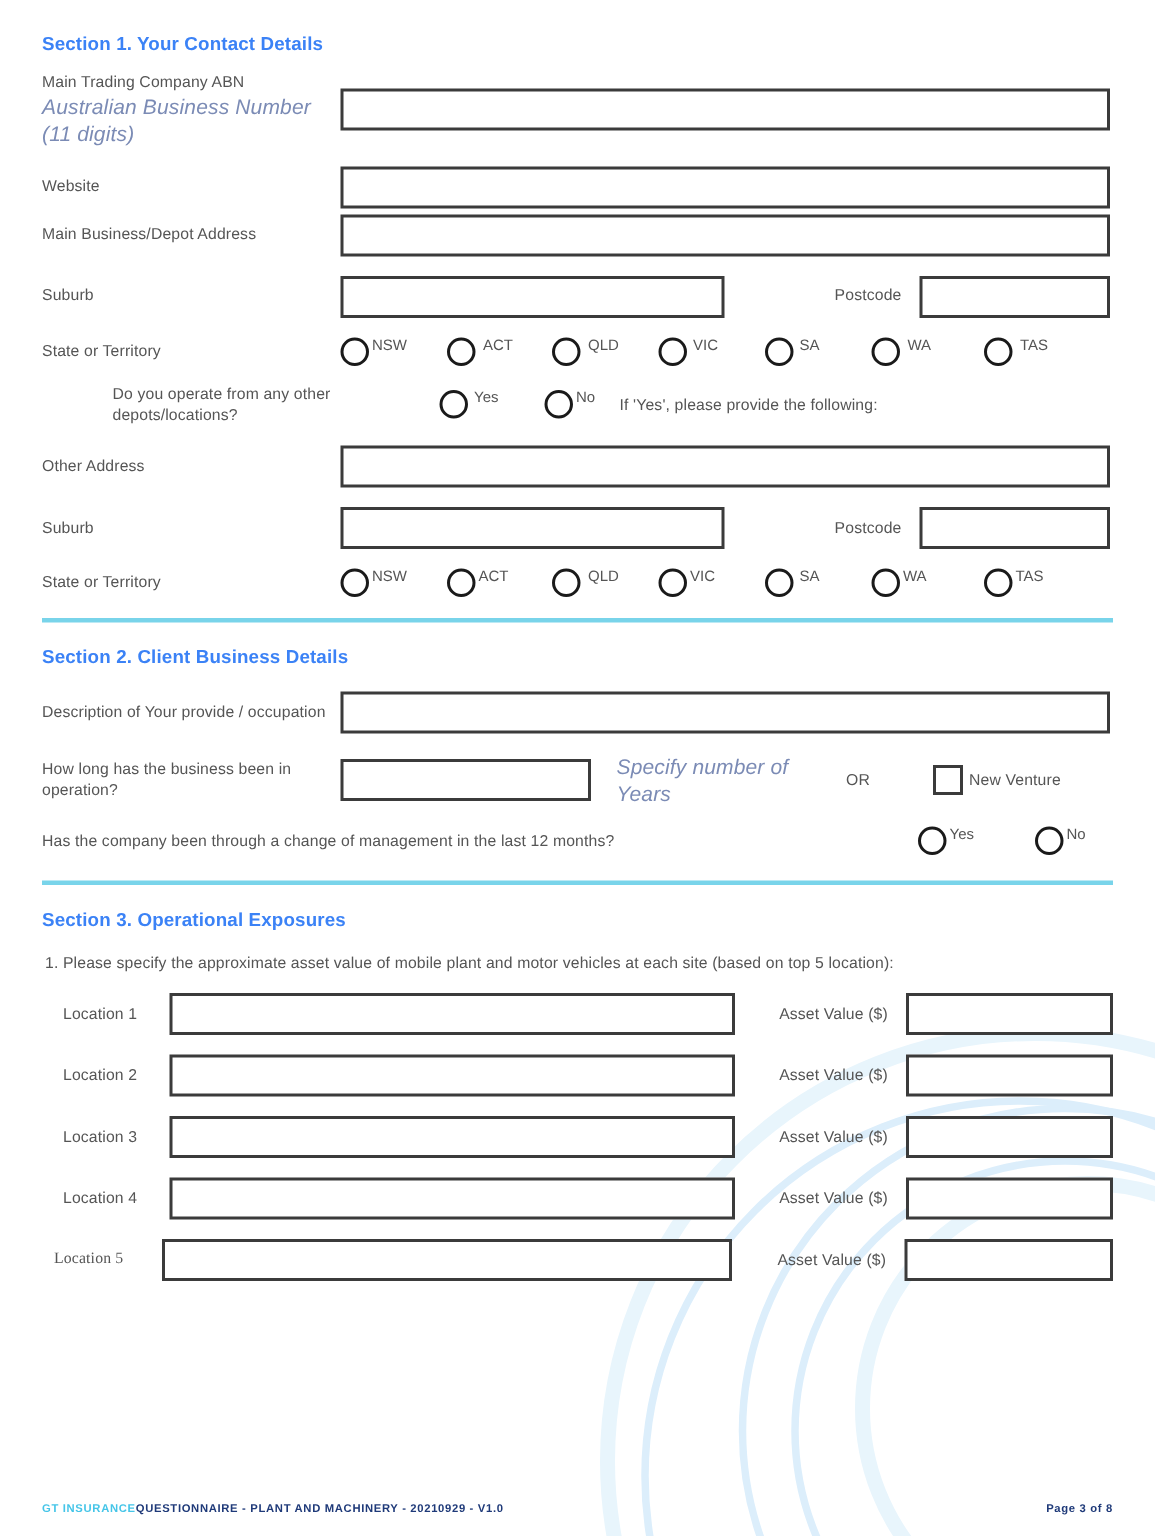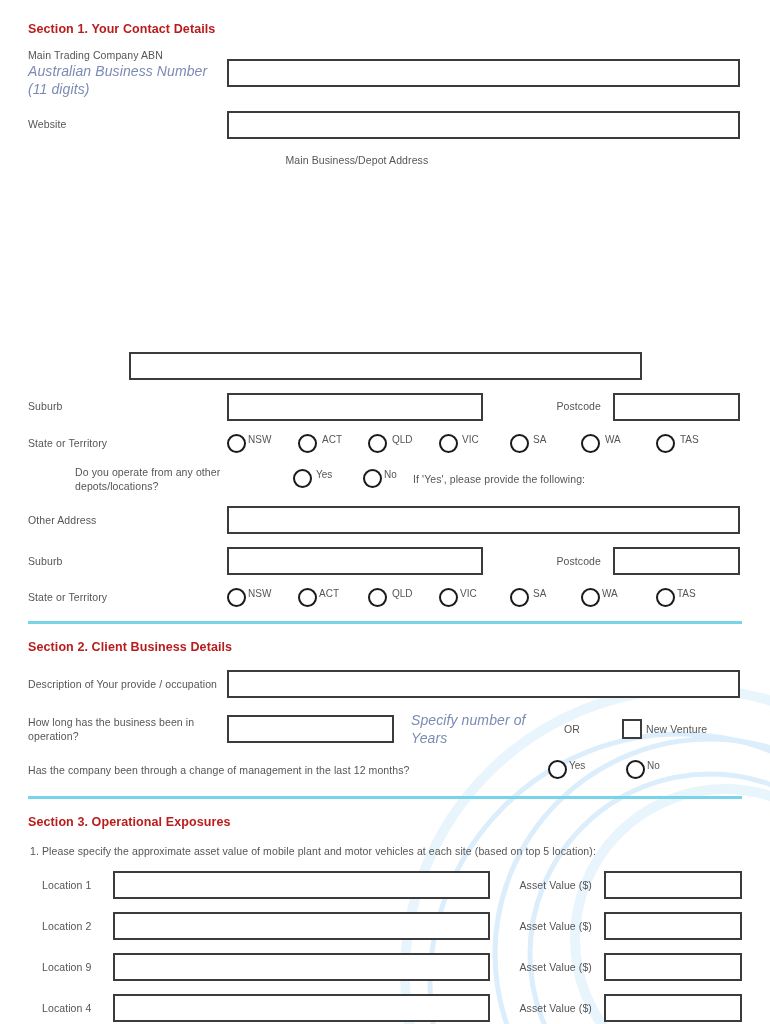--- a/index.html
+++ b/index.html
@@ -21,21 +21,21 @@
     right: -40px;
     bottom: -60px;
     width: 430px;
     height: 430px;
     pointer-events: none;
     z-index: 0;
   }
   .content { position: relative; z-index: 2; }
 
   .section-head {
-    color: #b91c1c;
+    color: #3b82f6;
     font-size: 12.5px;
     font-weight: bold;
     letter-spacing: .1px;
     margin: 0;
   }
   .divider {
     height: 3px;
     background: #79d4ea;
     margin: 0;
   }
@@ -125,21 +125,21 @@
         <div class="hint">Australian Business Number (11 digits)</div>
       </div>
       <div class="box" style="width:513px;"></div>
     </div>
 
     <div class="row" style="margin-top:12px;">
       <div class="label-col lbl">Website</div>
       <div class="box" style="width:513px;"></div>
     </div>
 
-    <div class="row" style="margin-top:14px;flex-direction:column;">
+    <div class="row" style="margin-top:4px;">
       <div class="label-col lbl">Main Business/Depot Address</div>
       <div class="box" style="width:513px;"></div>
     </div>
 
     <div class="row" style="margin-top:13px;">
       <div class="label-col lbl">Suburb</div>
       <div class="box" style="width:256px;"></div>
       <div class="lbl" style="width:130px; text-align:right; padding-right:12px;">Postcode</div>
       <div class="box" style="width:127px;"></div>
     </div>
@@ -249,21 +249,21 @@
     <div class="row" style="margin-top:13px;">
       <div class="label-col lbl">How long has the business been in operation?</div>
       <div class="box" style="width:167px;"></div>
       <div class="hint" style="margin-left:17px; width:145px;">Specify number of Years</div>
       <div class="lbl" style="margin-left:8px; width:58px;">OR</div>
       <div class="checkbox"></div>
       <div class="lbl" style="margin-left:4px;">New Venture</div>
     </div>
 
     <div class="row" style="margin-top:13px;">
-      <div class="lbl" style="width:520px;">Has the company been through a change of management in the last 12 months?</div>
+      <div class="lbl" style="width:584px;">Has the company been through a change of management in the last 12 months?</div>
       <div class="radio-item" style="width:78px;">
         <span class="radio"></span>
         <span class="rlbl">Yes</span>
       </div>
       <div class="radio-item">
         <span class="radio"></span>
         <span class="rlbl">No</span>
       </div>
     </div>
 
@@ -283,21 +283,21 @@
       </div>
 
       <div class="row" style="margin-bottom:13px;">
         <div class="lbl" style="width:72px; margin-left:14px;">Location 2</div>
         <div class="box" style="width:383px;"></div>
         <div class="lbl" style="width:115px; text-align:right; padding-right:12px;">Asset Value ($)</div>
         <div class="box" style="width:140px;"></div>
       </div>
 
       <div class="row" style="margin-bottom:13px;">
-        <div class="lbl" style="width:72px; margin-left:14px;">Location 9</div>
+        <div class="lbl" style="width:72px; margin-left:14px;">Location 3</div>
         <div class="box" style="width:383px;"></div>
         <div class="lbl" style="width:115px; text-align:right; padding-right:12px;">Asset Value ($)</div>
         <div class="box" style="width:140px;"></div>
       </div>
 
       <div class="row" style="margin-bottom:13px;">
         <div class="lbl" style="width:72px; margin-left:14px;">Location 4</div>
         <div class="box" style="width:383px;"></div>
         <div class="lbl" style="width:115px; text-align:right; padding-right:12px;">Asset Value ($)</div>
         <div class="box" style="width:140px;"></div>
@@ -307,14 +307,20 @@
         <div class="lbl" style="width:72px; margin-left:8px;font-family:Liberation Serif, serif;">Location 5</div>
         <div class="box" style="width:383px;"></div>
         <div class="lbl" style="width:115px; text-align:right; padding-right:12px;">Asset Value ($)</div>
         <div class="box" style="width:140px;"></div>
       </div>
 
     </div>
 
   </div>
 
+  <div class="footer">
+    <div>
+      <span class="brand">GT INSURANCE</span><span>QUESTIONNAIRE - PLANT AND MACHINERY - 20210929 - V1.0</span>
+    </div>
+    <div>Page 3 of 8</div>
+  </div>
 
 </div>
 
 </body></html>

